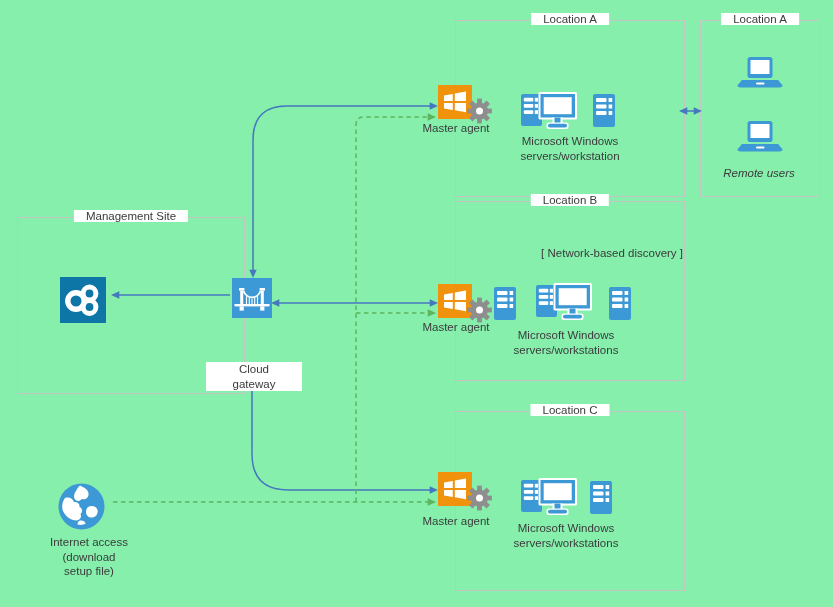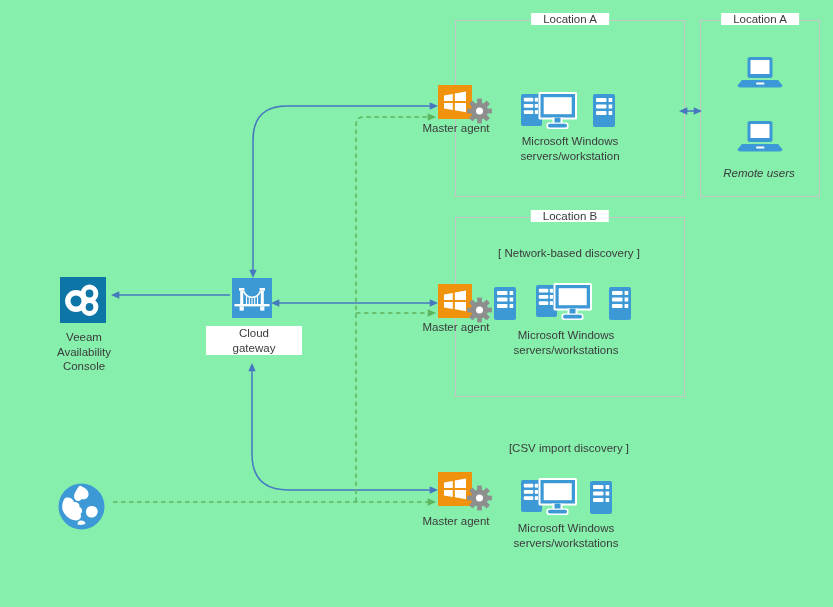--- a/index.html
+++ b/index.html
@@ -11,21 +11,21 @@
   .box-title{
     position:absolute;top:-8px;left:50%;transform:translateX(-50%);
     background:#fff;padding:0 12px;white-space:nowrap;font-size:11.5px;color:#3B3B3B;
   }
   .lbl{position:absolute;text-align:center;line-height:14.5px;white-space:pre-line;}
   .ico{position:absolute;line-height:0;}
   #overlay{position:absolute;left:0;top:0;z-index:2;}
   .layer-boxes{position:absolute;left:0;top:0;width:100%;height:100%;z-index:1;}
   .layer-nodes{position:absolute;left:0;top:0;width:100%;height:100%;z-index:3;}
   .layer-nodes>*{position:absolute;}
-  .white-bg{background:#fff;padding:0 3px;}
+  .white-bg{background:#fff;padding:0 3px;margin-top:36px;}
   #symbols{position:absolute;width:0;height:0;overflow:hidden;}
 </style>
 </head>
 <body>
 
 <div id="canvas">
 
   <svg id="symbols" aria-hidden="true">
     <defs>
       <symbol id="sym-server" viewBox="0 0 22 33">
@@ -89,22 +89,28 @@
     </defs>
   </svg>
 
   <div class="layer-boxes">
     <div class="box" style="left:455px;top:20px;width:228px;height:175px;">
       <span class="box-title">Location A</span>
     </div>
     <div class="box" style="left:700px;top:20px;width:118px;height:175px;">
       <span class="box-title">Location A</span>
     </div>
-    <div class="box" style="left:455px;top:217px;width:228px;height:178px;">
+    <div class="box" style="left:455px;top:201px;width:228px;height:178px;">
       <span class="box-title">Location B</span>
+    </div>
+    <div class="box" style="left:455px;top:411px;width:228px;height:178px;">
+      <span class="box-title">Location C</span>
+    </div>
+    <div class="box" style="left:17px;top:217px;width:226px;height:175px;">
+      <span class="box-title">Management Site</span>
     </div>
   </div>
 
   <svg id="overlay" width="833" height="607">
     <defs>
       <marker id="mb" markerUnits="userSpaceOnUse" markerWidth="10" markerHeight="10" refX="0.8" refY="4.5" orient="auto-start-reverse">
         <path d="M0.5,0.8 L8.8,4.5 L0.5,8.2 Z" fill="#4678C0"></path>
       </marker>
       <marker id="mg" markerUnits="userSpaceOnUse" markerWidth="10" markerHeight="10" refX="0.8" refY="4.5" orient="auto-start-reverse">
         <path d="M0.5,0.8 L8.8,4.5 L0.5,8.2 Z" fill="#5DB55D"></path>
@@ -150,21 +156,21 @@
           <use href="#sym-laptop"></use>
         </svg>
     </div>
     <div class="ico" style="left:737px;top:121px;">
       <svg width="46" height="31">
           <use href="#sym-laptop"></use>
         </svg>
     </div>
     <div class="lbl" style="left:700px;width:118px;top:166px;font-style:italic;">Remote users</div>
 
-    <div class="lbl" style="left:455px;width:228px;top:246px;">[ Network-based discovery ]</div>
+    <div class="lbl" style="left:455px;width:228px;top:246px;text-align:right;">[ Network-based discovery ]</div>
     <div class="ico" style="left:438px;top:284px;">
       <svg width="55" height="40">
           <use href="#sym-agent"></use>
         </svg>
     </div>
     <div class="lbl" style="left:400px;width:112px;top:320px;">Master agent</div>
     <div class="ico" style="left:494px;top:287px;">
       <svg width="22" height="33">
           <use href="#sym-server"></use>
         </svg>
@@ -175,21 +181,20 @@
         </svg>
     </div>
     <div class="ico" style="left:609px;top:287px;">
       <svg width="22" height="33">
           <use href="#sym-server"></use>
         </svg>
     </div>
     <div class="lbl" style="left:486px;width:160px;top:328px;">Microsoft Windows
 servers/workstations</div>
 
-    <div class="lbl" style="left:455px;width:228px;top:441px;">[CSV import discovery ]</div>
     <div class="ico" style="left:438px;top:472px;">
       <svg width="55" height="40">
           <use href="#sym-agent"></use>
         </svg>
     </div>
     <div class="lbl" style="left:400px;width:112px;top:514px;">Master agent</div>
     <div class="ico" style="left:521px;top:478px;">
       <svg width="56" height="37">
           <use href="#sym-combo"></use>
         </svg>
@@ -203,23 +208,20 @@
 servers/workstations</div>
 
     <div class="ico" style="left:60px;top:277px;">
       <svg width="46" height="46" viewBox="0 0 46 46">
         <rect width="46" height="46" fill="#0D76A6"></rect>
         <circle cx="16" cy="24" r="8.2" fill="none" stroke="#fff" stroke-width="5.4"></circle>
         <circle cx="29.5" cy="16.5" r="6.4" fill="none" stroke="#fff" stroke-width="5"></circle>
         <circle cx="29.5" cy="30" r="6.4" fill="none" stroke="#fff" stroke-width="5"></circle>
       </svg>
     </div>
-    <div class="lbl" style="left:28px;width:112px;top:330px;">Veeam
-Availability
-Console</div>
 
     <div class="ico" style="left:232px;top:278px;">
       <svg width="40" height="40" viewBox="0 0 40 40">
         <rect width="40" height="40" fill="#3D99D5"></rect>
         <g fill="#fff">
           <rect x="2.5" y="26" width="35" height="2.4"></rect>
           <rect x="8.2" y="12.5" width="3" height="13.5"></rect>
           <rect x="28.8" y="12.5" width="3" height="13.5"></rect>
           <rect x="7" y="10" width="5.4" height="2.6"></rect>
           <rect x="27.6" y="10" width="5.4" height="2.6"></rect>
@@ -237,15 +239,18 @@
       <svg width="47" height="47" viewBox="0 0 47 47">
         <circle cx="23.5" cy="23.5" r="23" fill="#3D99D5"></circle>
         <g fill="#fff">
           <path d="M22,2.5 c5,2.5 8,4 8.5,8 c0.5,4.5 -3.5,6.5 -7,5.5 c-2,3 -6,2.5 -7,-0.5 c-1.2,-3.5 0.5,-6 2,-8.5 c1,-1.8 2,-3.2 3.5,-4.5 z"></path>
           <path d="M7,15 c4,-1.5 8,0.5 9,4 c3.5,-0.5 6,2 5.5,5 c3,1 3.5,5 1,7 c1.5,3 -0.5,6.5 -4,6.5 c-5.5,0 -11,-4 -13.5,-9.5 c-1.5,-3.5 -1,-9 2,-13 z"></path>
           <path d="M30,24 c4,-2 8.5,-0.5 9.5,3 c1,3.5 -1.5,7 -5,7.5 c-3.5,0.5 -6.5,-2 -6.5,-5.5 c0,-2 0.8,-3.8 2,-5 z"></path>
           <path d="M21,38 c3,-1 6,0 6.5,2.5 c-2,1.5 -5,1.8 -8,1 c0,-1.5 0.5,-2.8 1.5,-3.5 z"></path>
         </g>
       </svg>
     </div>
+    <div class="lbl" style="left:29px;width:120px;top:535px;">Internet access
+(download
+setup file)</div>
 
   </div>
 </div>
 
 </body></html>

